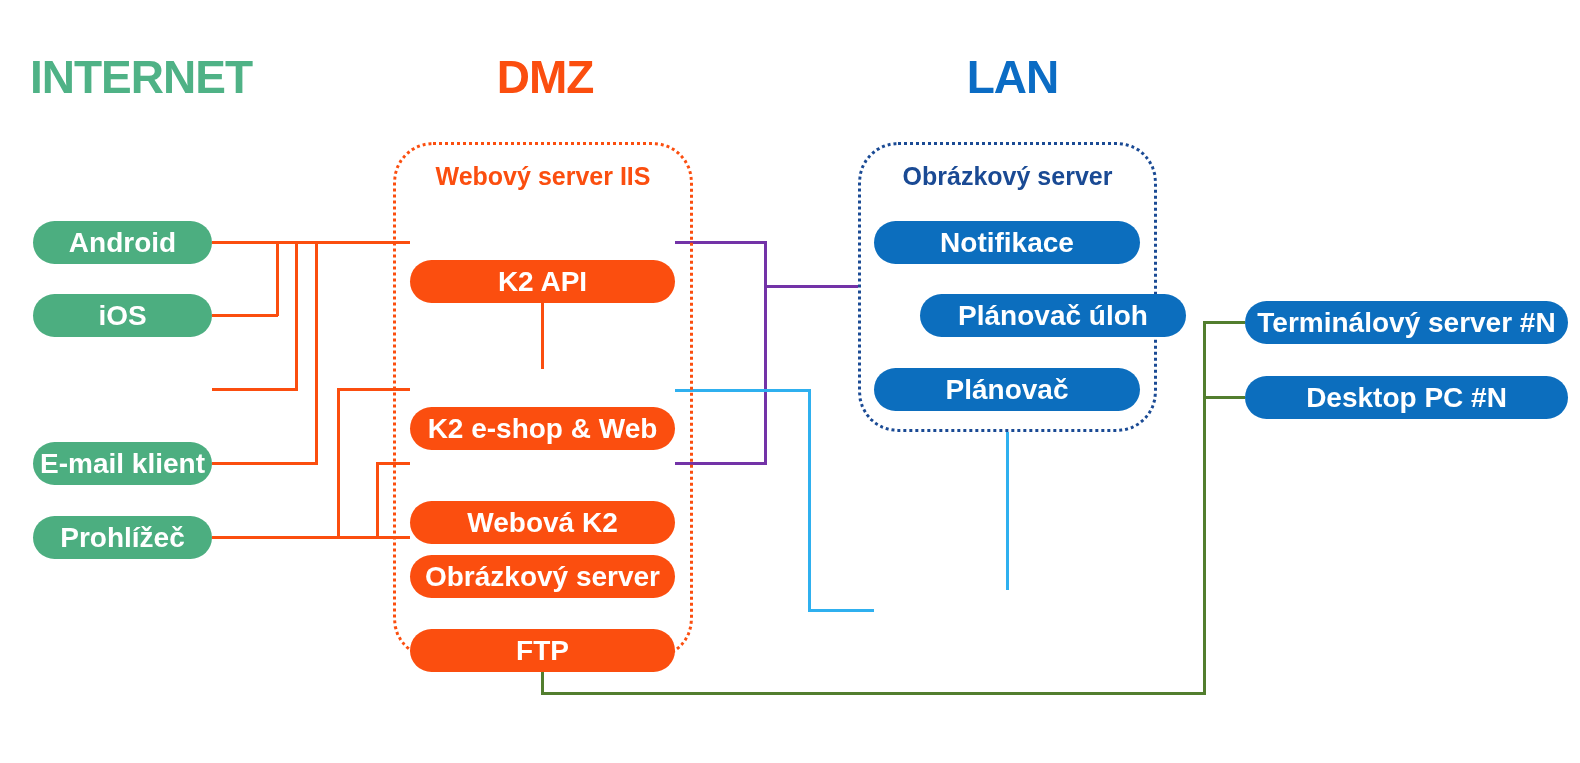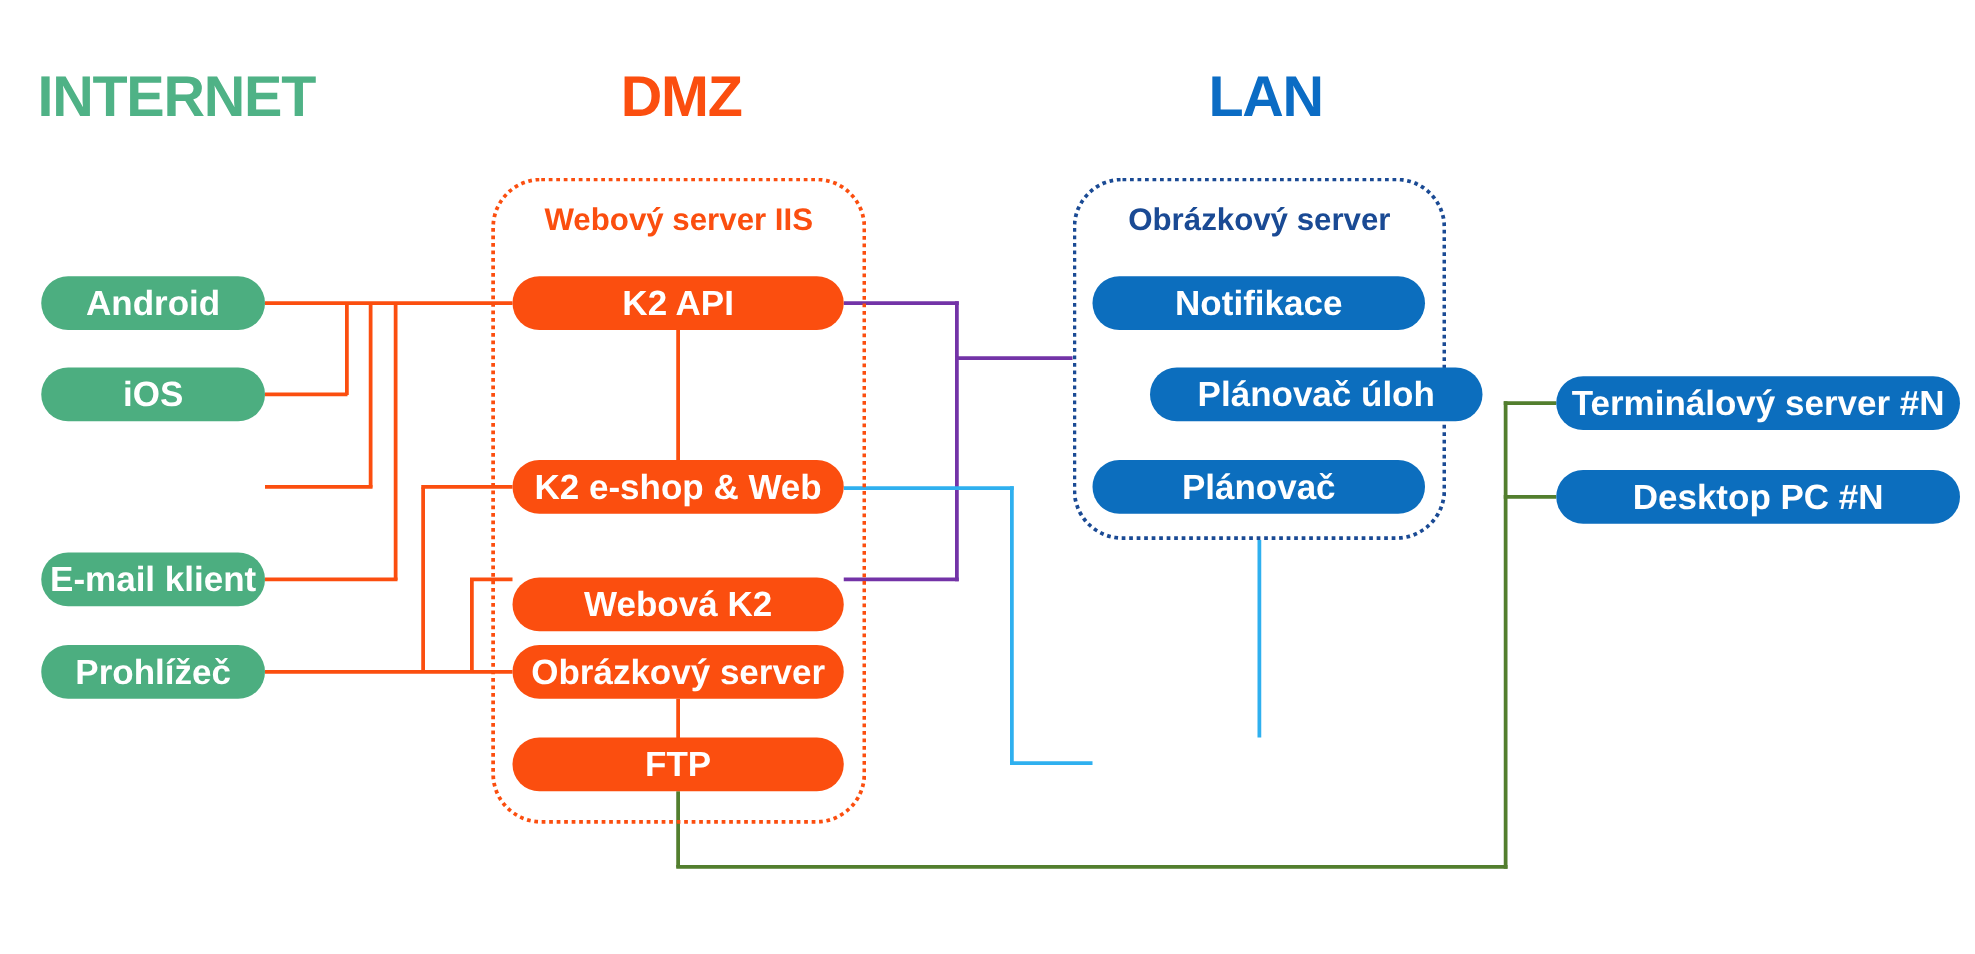--- a/index.html
+++ b/index.html
@@ -35,21 +35,21 @@
     height:43px;
     border-radius:22px;
     color:#ffffff;
     font-size:28px;
     font-weight:600;
     display:flex;align-items:center;justify-content:center;
     white-space:nowrap;
     box-sizing:border-box;
   }
   .pill-green{background:var(--green);left:33px;width:179px;}
-  .pill-orange{background:var(--orange);left:410px;width:265px;}
+  .pill-orange{background:var(--orange);left:410px;width:265px;margin-top:39px;}
   .pill-blue{background:var(--blue);}
 
   .dotted-box{
     position:absolute;
     border:3px dotted;
     border-radius:40px;
     box-sizing:border-box;
   }
   .box-dmz{left:393px;top:142px;width:300px;height:517px;border-color:var(--orange);}
   .box-lan{left:858px;top:142px;width:299px;height:290px;border-color:var(--navy);}

